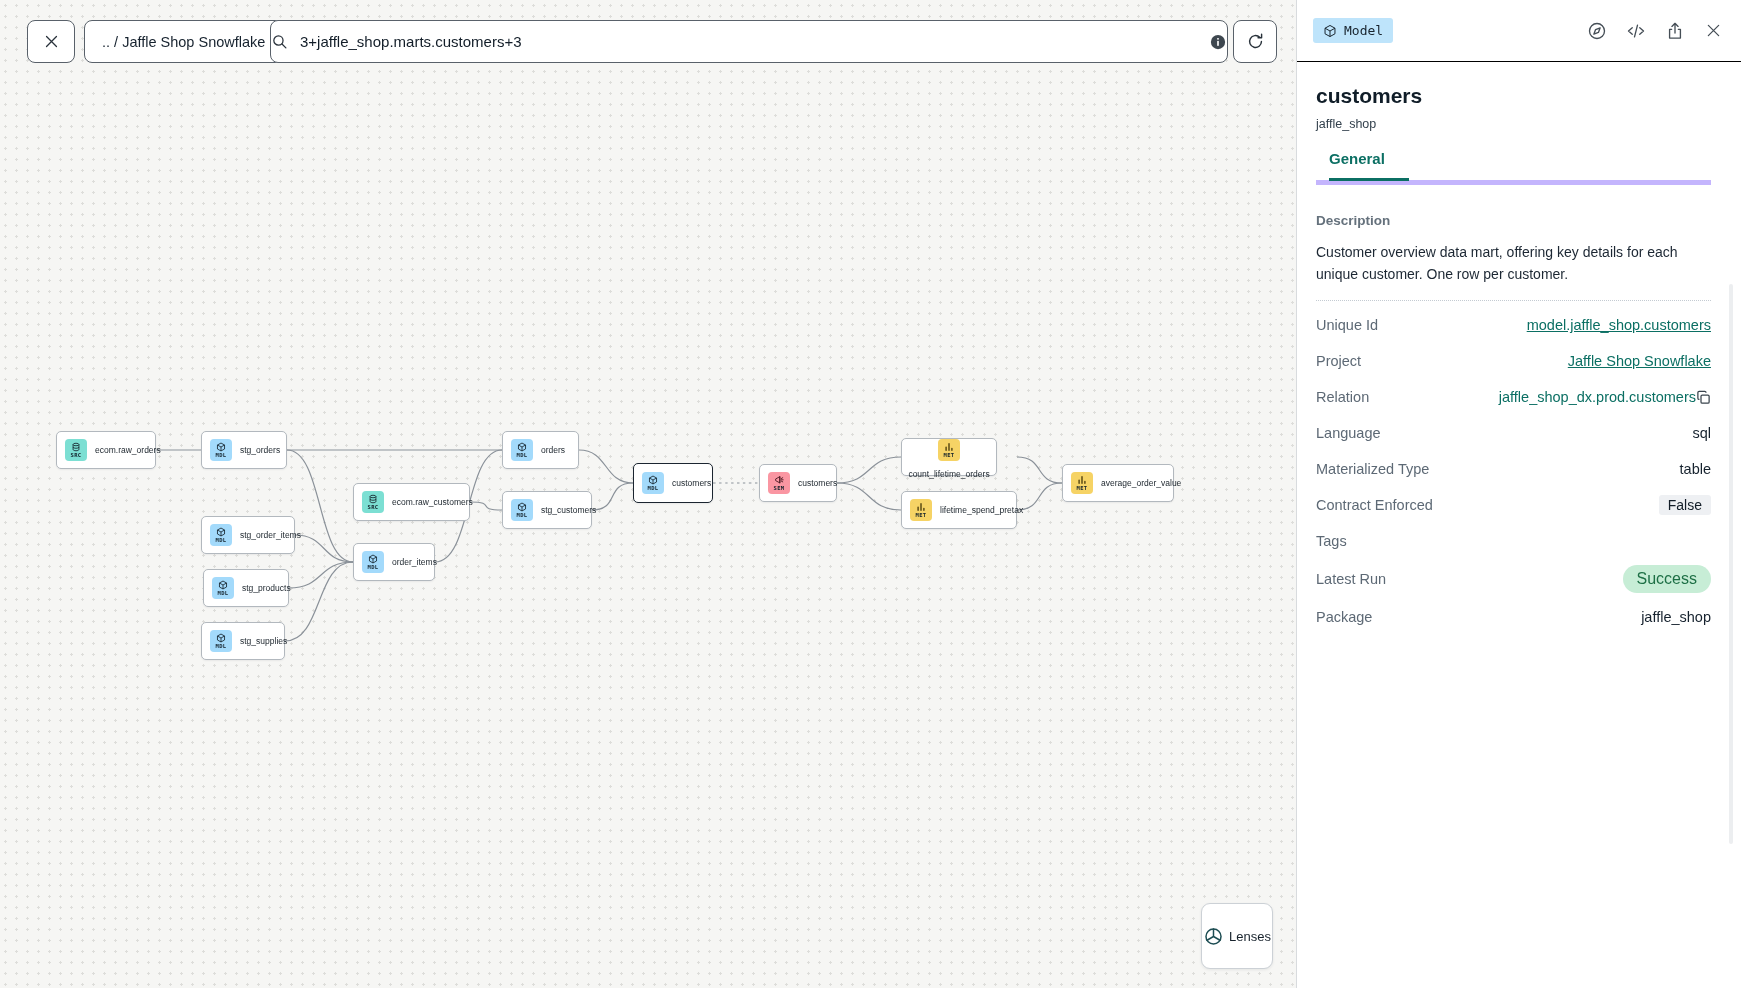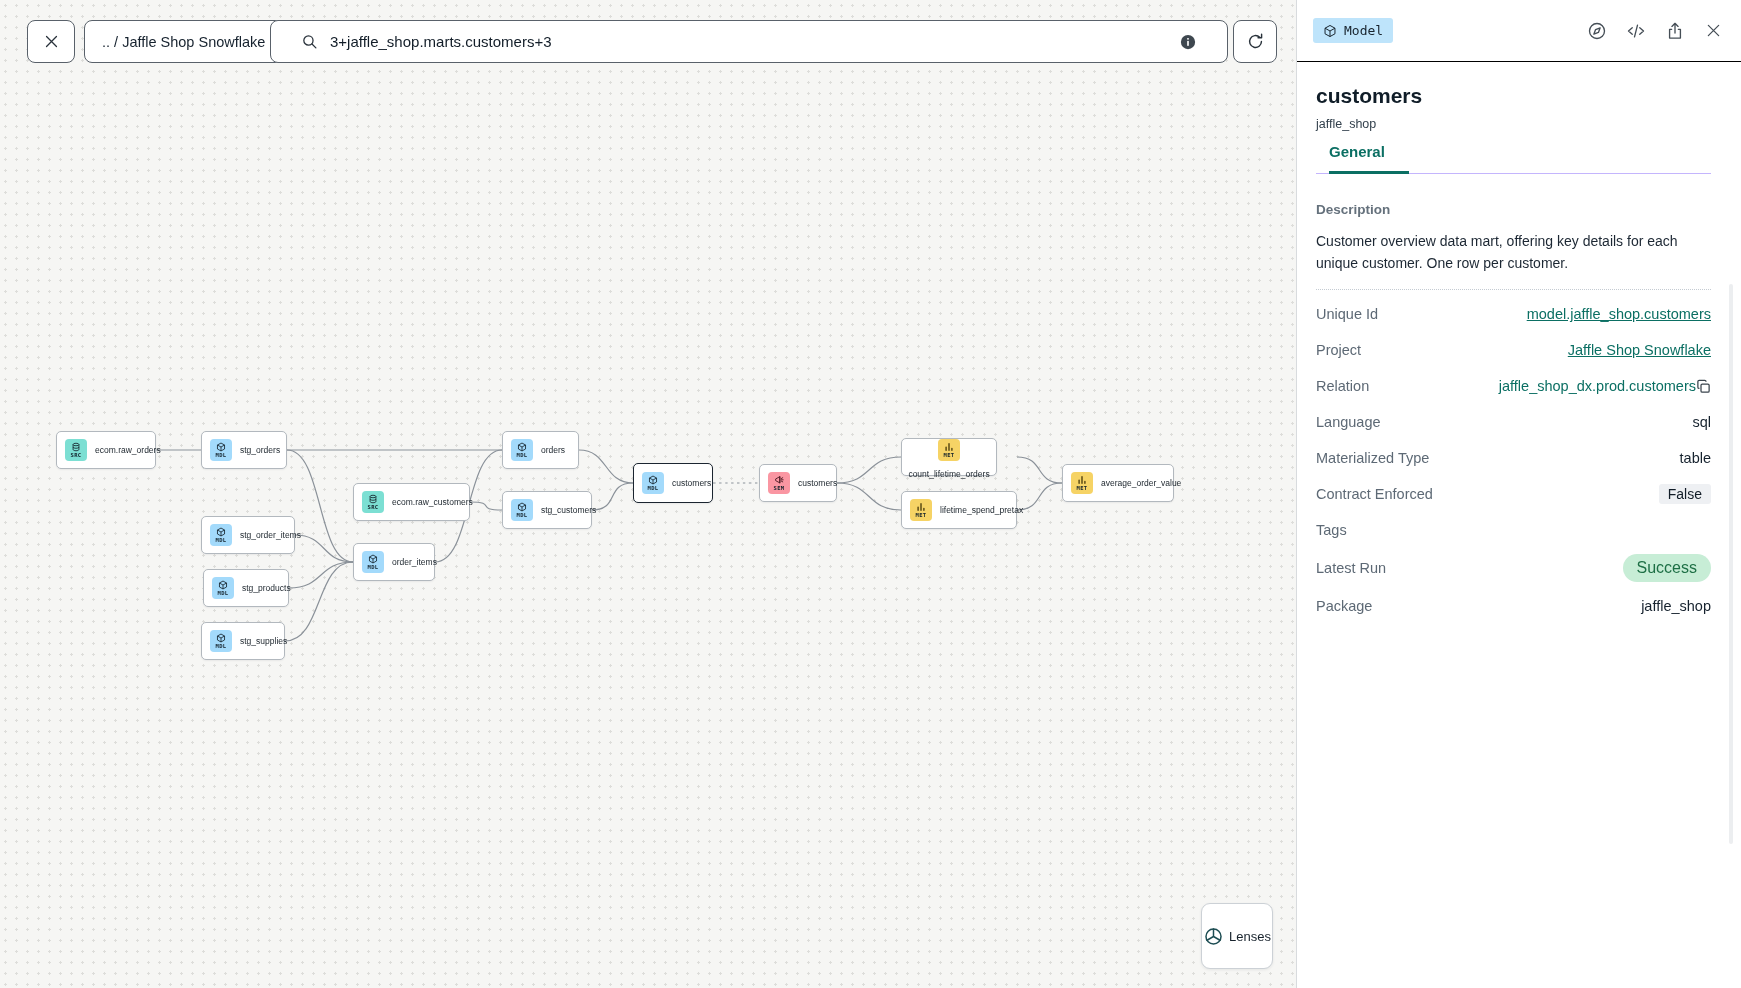--- a/index.html
+++ b/index.html
@@ -24,21 +24,21 @@
   }
   #close-graph{left:27px;top:20px;width:48px;height:43px;}
   #breadcrumb-chip{
     position:absolute;left:84px;top:20px;height:43px;padding:0 17px;box-sizing:border-box;
     background:#fff;border:1px solid #59616a;border-radius:8px;
     display:flex;align-items:center;font-size:14.5px;color:#16222e;white-space:nowrap;
   }
   #search-bar{
     position:absolute;left:270px;top:20px;width:958px;height:43px;box-sizing:border-box;
     background:#fff;border:1px solid #59616a;border-radius:8px;
-    display:flex;align-items:center;padding:0 30px;gap:10px;
+    display:flex;align-items:center;padding:0 0;gap:10px;
   }
   #search-bar input{
     flex:1;border:none;outline:none;font-size:15px;color:#121d28;
     font-family:"Liberation Sans",sans-serif;background:transparent;
   }
   #refresh-btn{left:1233px;top:20px;width:44px;height:43px;}
   .icon-stroke{stroke:#28313a;stroke-width:1.8;fill:none;stroke-linecap:round;stroke-linejoin:round;}
   
   .node{
     position:absolute;box-sizing:border-box;background:#fff;border:1px solid #b2b8be;
@@ -73,21 +73,21 @@
   #resource-badge{
     display:flex;align-items:center;gap:7px;background:#bee4fb;border-radius:3px;
     padding:5px 10px;font-family:"DejaVu Sans Mono",monospace;font-size:13px;color:#18242e;
   }
   #panel-actions{display:flex;align-items:center;gap:15px;}
   .pa-btn{background:none;border:none;padding:2px;cursor:pointer;display:flex;}
   .pa-btn svg{stroke:#454e56;stroke-width:1.6;fill:none;stroke-linecap:round;stroke-linejoin:round;}
   #panel-body{padding:0 30px 0 19px;position:relative;}
   #model-title{font-size:21px;font-weight:bold;color:#101d28;margin-top:22px;}
   #model-subtitle{font-size:12.5px;color:#33414d;margin-top:9px;}
-  #tabs{margin-top:12px;border-bottom:1px solid #c4b5fd;}
+  #tabs{margin-top:19px;border-bottom:5px solid #c4b5fd;}
   #tab-general{
     display:inline-block;margin-left:13px;padding:0 24px 11px 0;font-size:15px;font-weight:bold;
     color:#0b6f63;border-bottom:3px solid #0b6f63;margin-bottom:-1px;cursor:pointer;
   }
   .section-heading{margin-top:28px;font-size:13.5px;font-weight:bold;color:#65717c;}
   #description-text{margin-top:13px;font-size:14px;line-height:1.58;color:#1c2733;}
   #dotted-divider{margin-top:15px;border-top:1.5px dotted #c4cbd2;height:0;}
   .frow{display:flex;justify-content:space-between;align-items:center;min-height:24px;margin-top:12px;}
   .frow .flabel{font-size:14.5px;color:#5d6975;}
   .frow .fvalue{font-size:14.5px;color:#16222e;text-align:right;}

